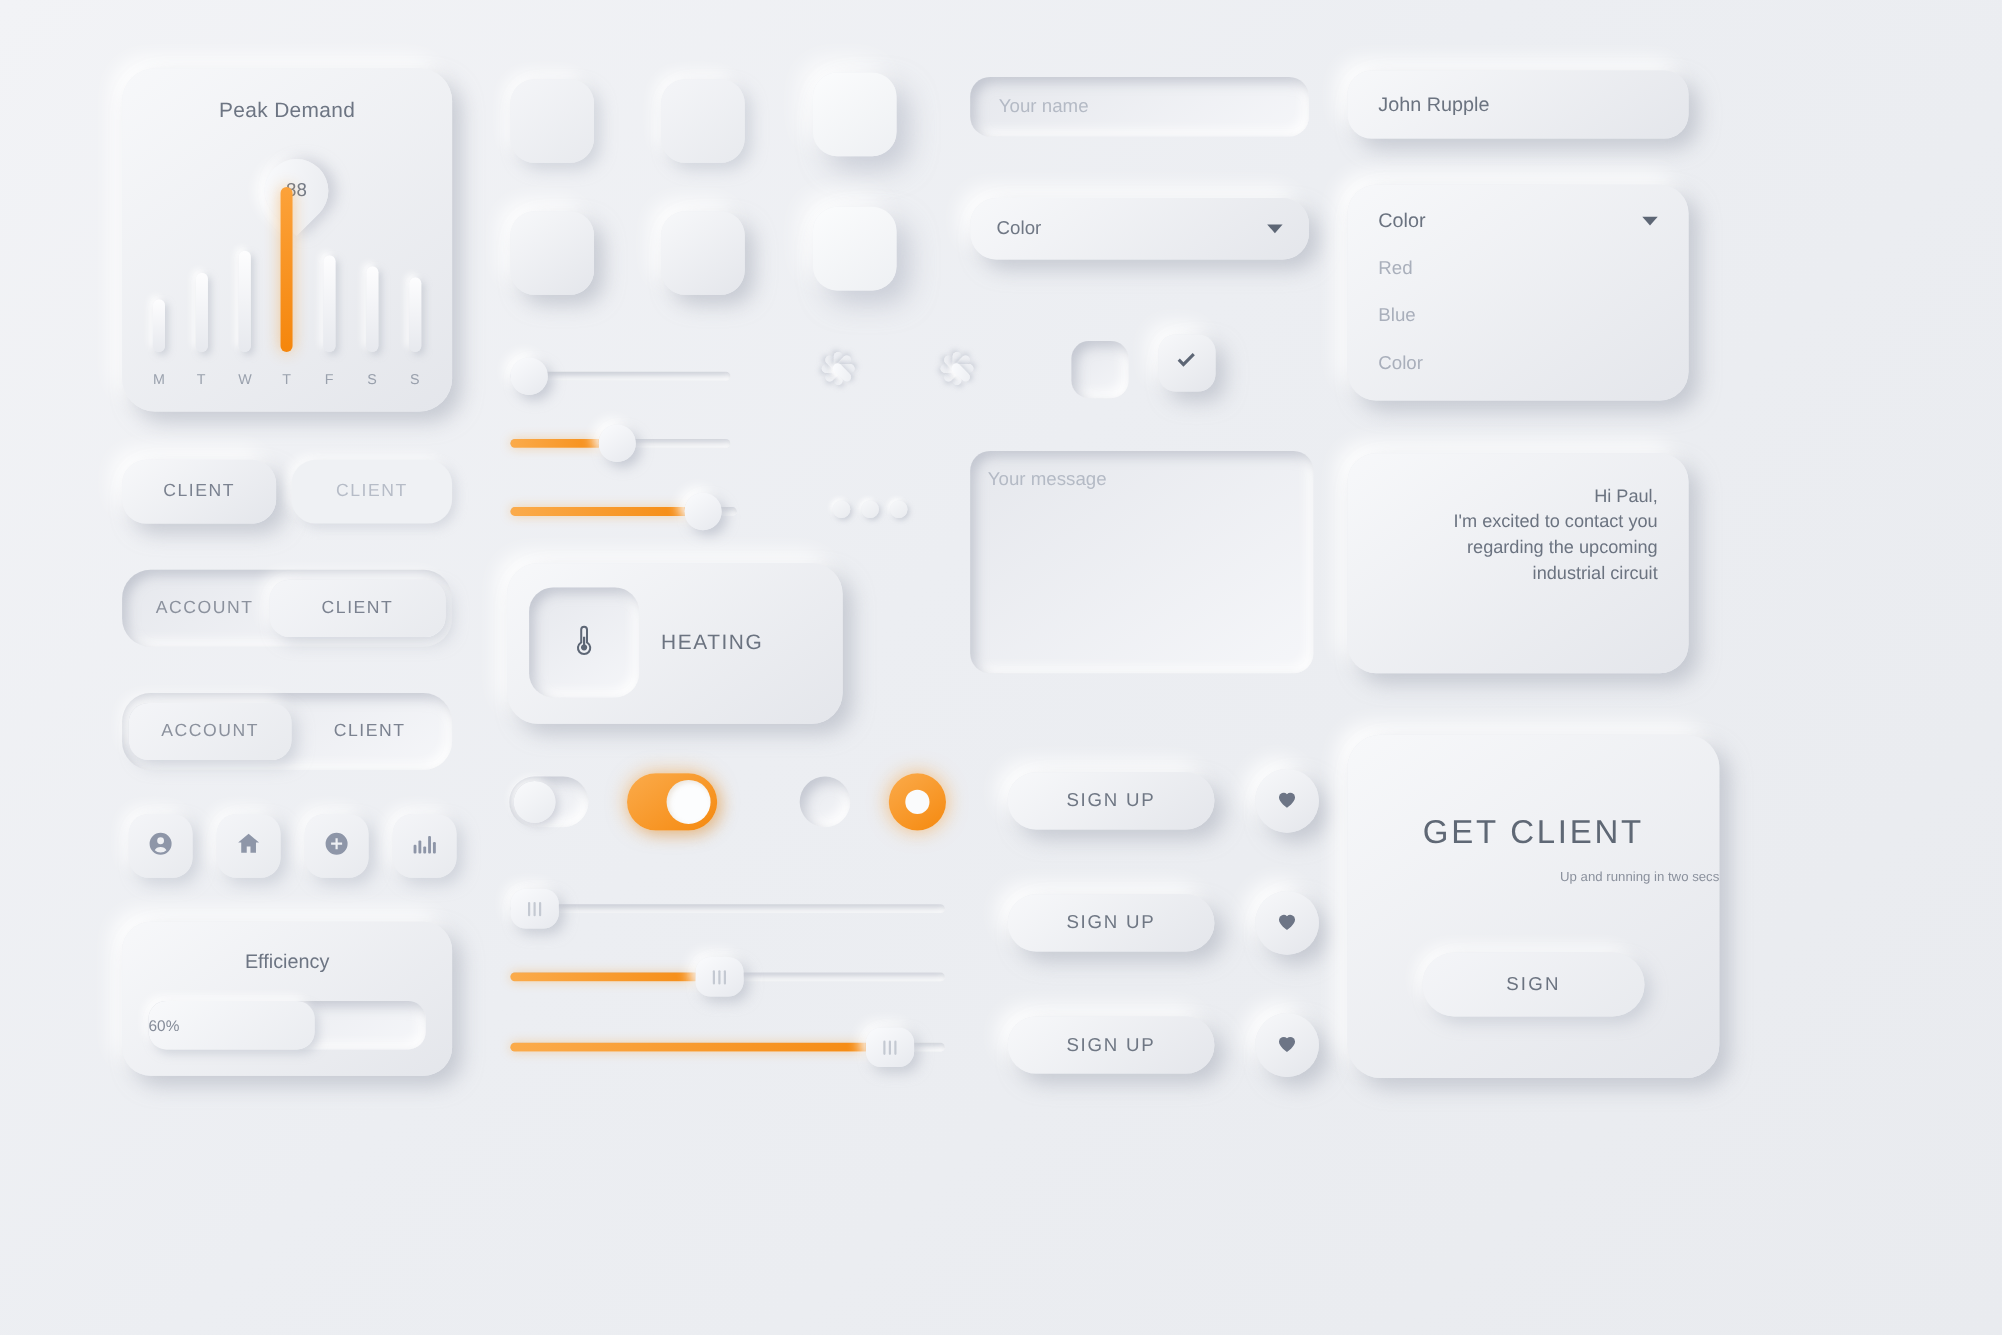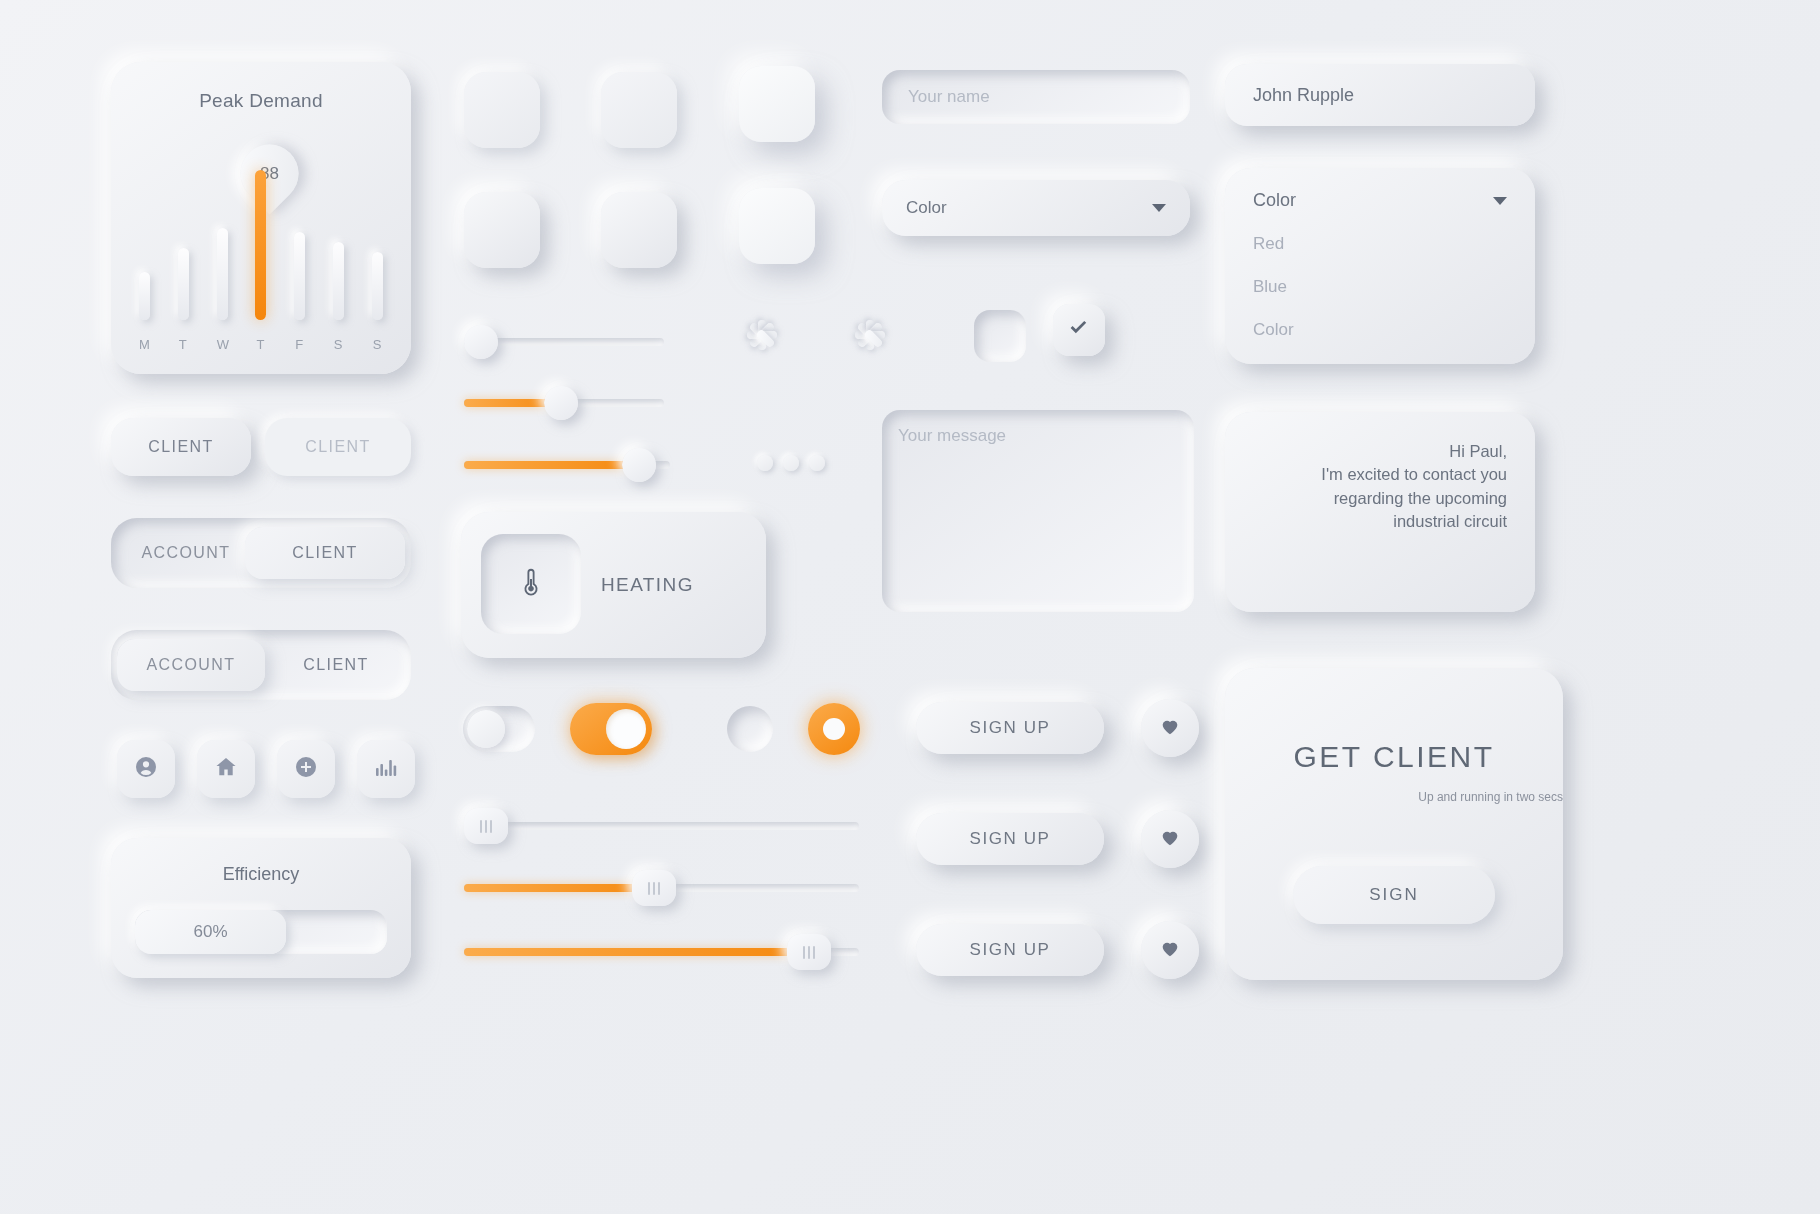--- a/index.html
+++ b/index.html
@@ -116,22 +116,22 @@
   
   #eff-card { left:72px; top:838px; width:300px; height:140px; border-radius:26px; }
   #eff-title { position:absolute; top:26px; width:100%; text-align:center;
     font-size:18px; color:#6d7583; }
   #eff-track { position:absolute; left:24px; right:24px; top:72px; height:44px;
     border-radius:16px; }
   #eff-fill { position:absolute; left:0; top:0; height:100%; width:60%;
     border-radius:16px;
     background:linear-gradient(145deg,#f8f9fb,#eaecf0);
     box-shadow: 4px 4px 9px rgba(180,185,197,.5), -4px -4px 9px rgba(255,255,255,.92);
-    display:flex; align-items:center; justify-content:center;
-    font-size:17px; color:#848b98; }
+    display:flex; align-items:center; justify-content:flex-start;
+    font-size:14px; color:#848b98; }
 
   
   .sq { width:76px; height:76px; border-radius:22px; }
   #sq1{left:425px;top:72px;} #sq2{left:562px;top:72px;} #sq3{left:700px;top:66px;}
   #sq4{left:425px;top:192px;} #sq5{left:562px;top:192px;} #sq6{left:700px;top:188px;}
   #sq3, #sq6 { background:linear-gradient(145deg,#fbfcfd,#eef0f3);
     box-shadow: 12px 12px 24px rgba(176,181,194,.58), -10px -10px 22px rgba(255,255,255,.96); }
 
   
   .sl-wrap{ height:34px; }

